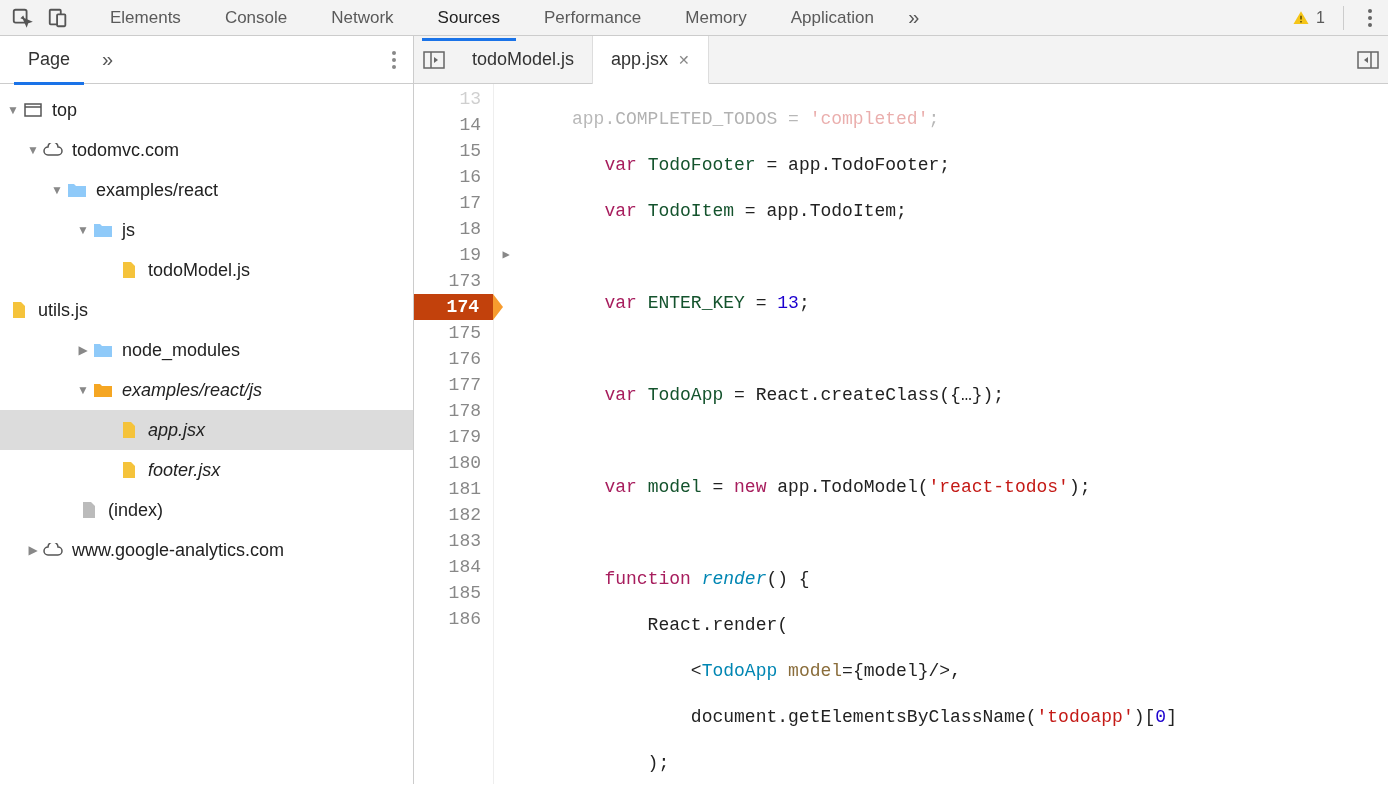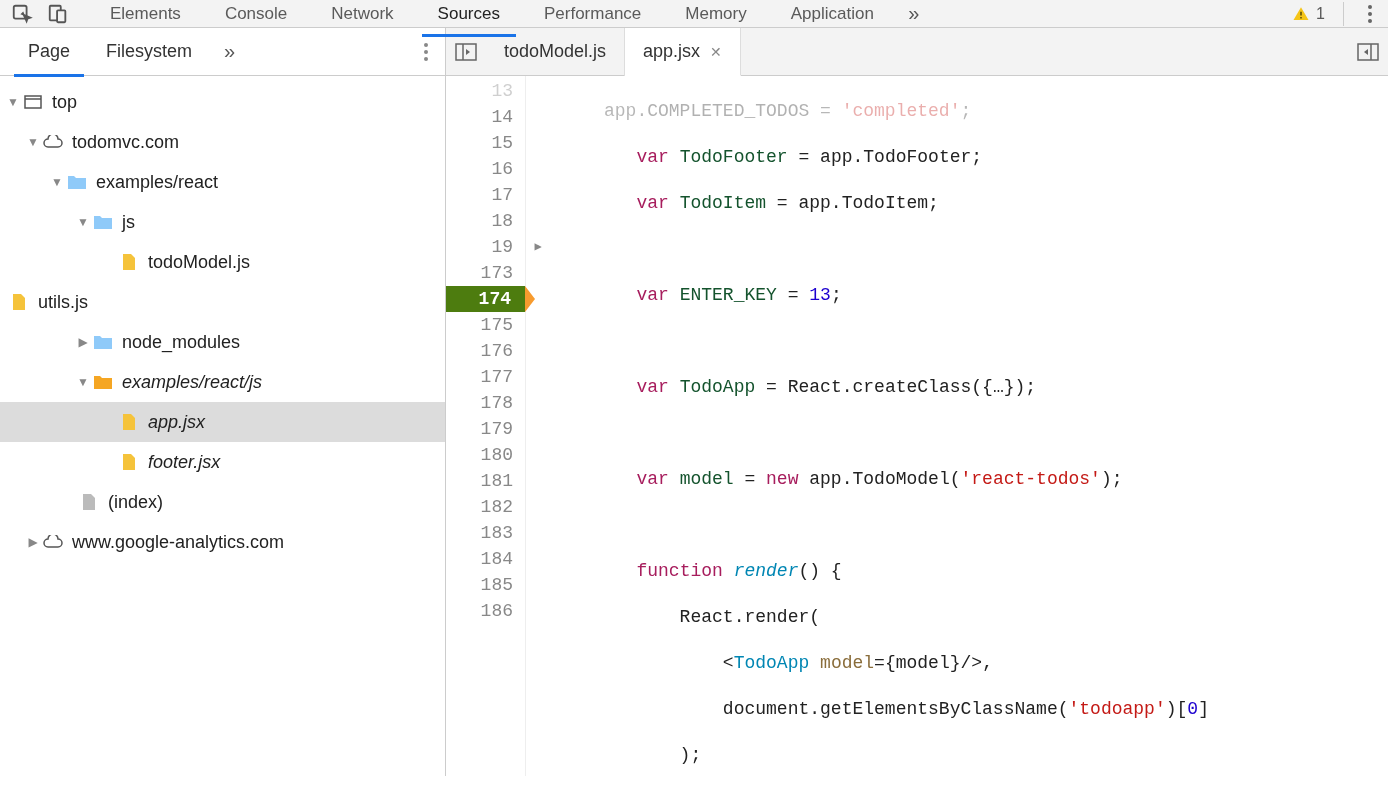--- a/index.html
+++ b/index.html
@@ -8,21 +8,21 @@
   font-size: 14px;
   color: #333;
   background: #fff;
   width: 1388px;
   height: 792px;
   overflow: hidden;
 }
 .main-tabs {
   display: flex;
   align-items: center;
-  height: 28px;
+  height: 36px;
   border-bottom: 1px solid #ccc;
   background: #f3f3f3;
   padding-left: 4px;
 }
 .main-tabs .iconbtn {
   width: 36px; height: 36px;
   display: flex; align-items: center; justify-content: center;
   color: #555;
 }
 .main-tabs .tab {
@@ -50,21 +50,21 @@
   padding-right: 10px;
 }
 .main-tabs .divider {
   width: 1px; height: 24px; background: #ccc; margin: 0 8px;
 }
 .columns {
   display: flex;
   height: calc(100% - 44px);
 }
 .left {
-  width: 446px;
+  width: 414px;
   border-right: 1px solid #ccc;
   display: flex; flex-direction: column;
   background: #fff;
 }
 .sub-tabs {
   display: flex; align-items: center;
   height: 48px;
   border-bottom: 1px solid #ccc;
   padding-left: 10px;
 }
@@ -153,21 +153,21 @@
   color: #888;
   padding-top: 2px;
 }
 .gutter .ln {
   height: 26px;
   line-height: 26px;
   padding-right: 12px;
   position: relative;
 }
 .gutter .ln.bp {
-  background: #4d7c0f;
+  background: #c2410c;
   color: #fff;
   font-weight: bold;
   margin-right: 0;
   padding-right: 14px;
   text-align: right;
 }
 .gutter .ln.bp::after {
   content: "";
   position: absolute;
   right: -10px; top: 0;
@@ -260,23 +260,20 @@
       </svg>
   </div>
 </div>
 
 <div class="columns">
 
   <div class="left">
     <div class="sub-tabs">
       <div class="stab active">
           <span>Page</span>
-        </div>
-      <div class="stab">
-          <span>Filesystem</span>
         </div>
       <div style="padding:0 14px;font-size:20px;color:#555">»</div>
       <div class="sspacer"></div>
       <div style="padding-right:16px">
         <svg width="6" height="20" viewBox="0 0 6 20">
             <circle cx="3" cy="3" r="2" fill="#888"></circle>
             <circle cx="3" cy="10" r="2" fill="#888"></circle>
             <circle cx="3" cy="17" r="2" fill="#888"></circle>
           </svg>
       </div>

